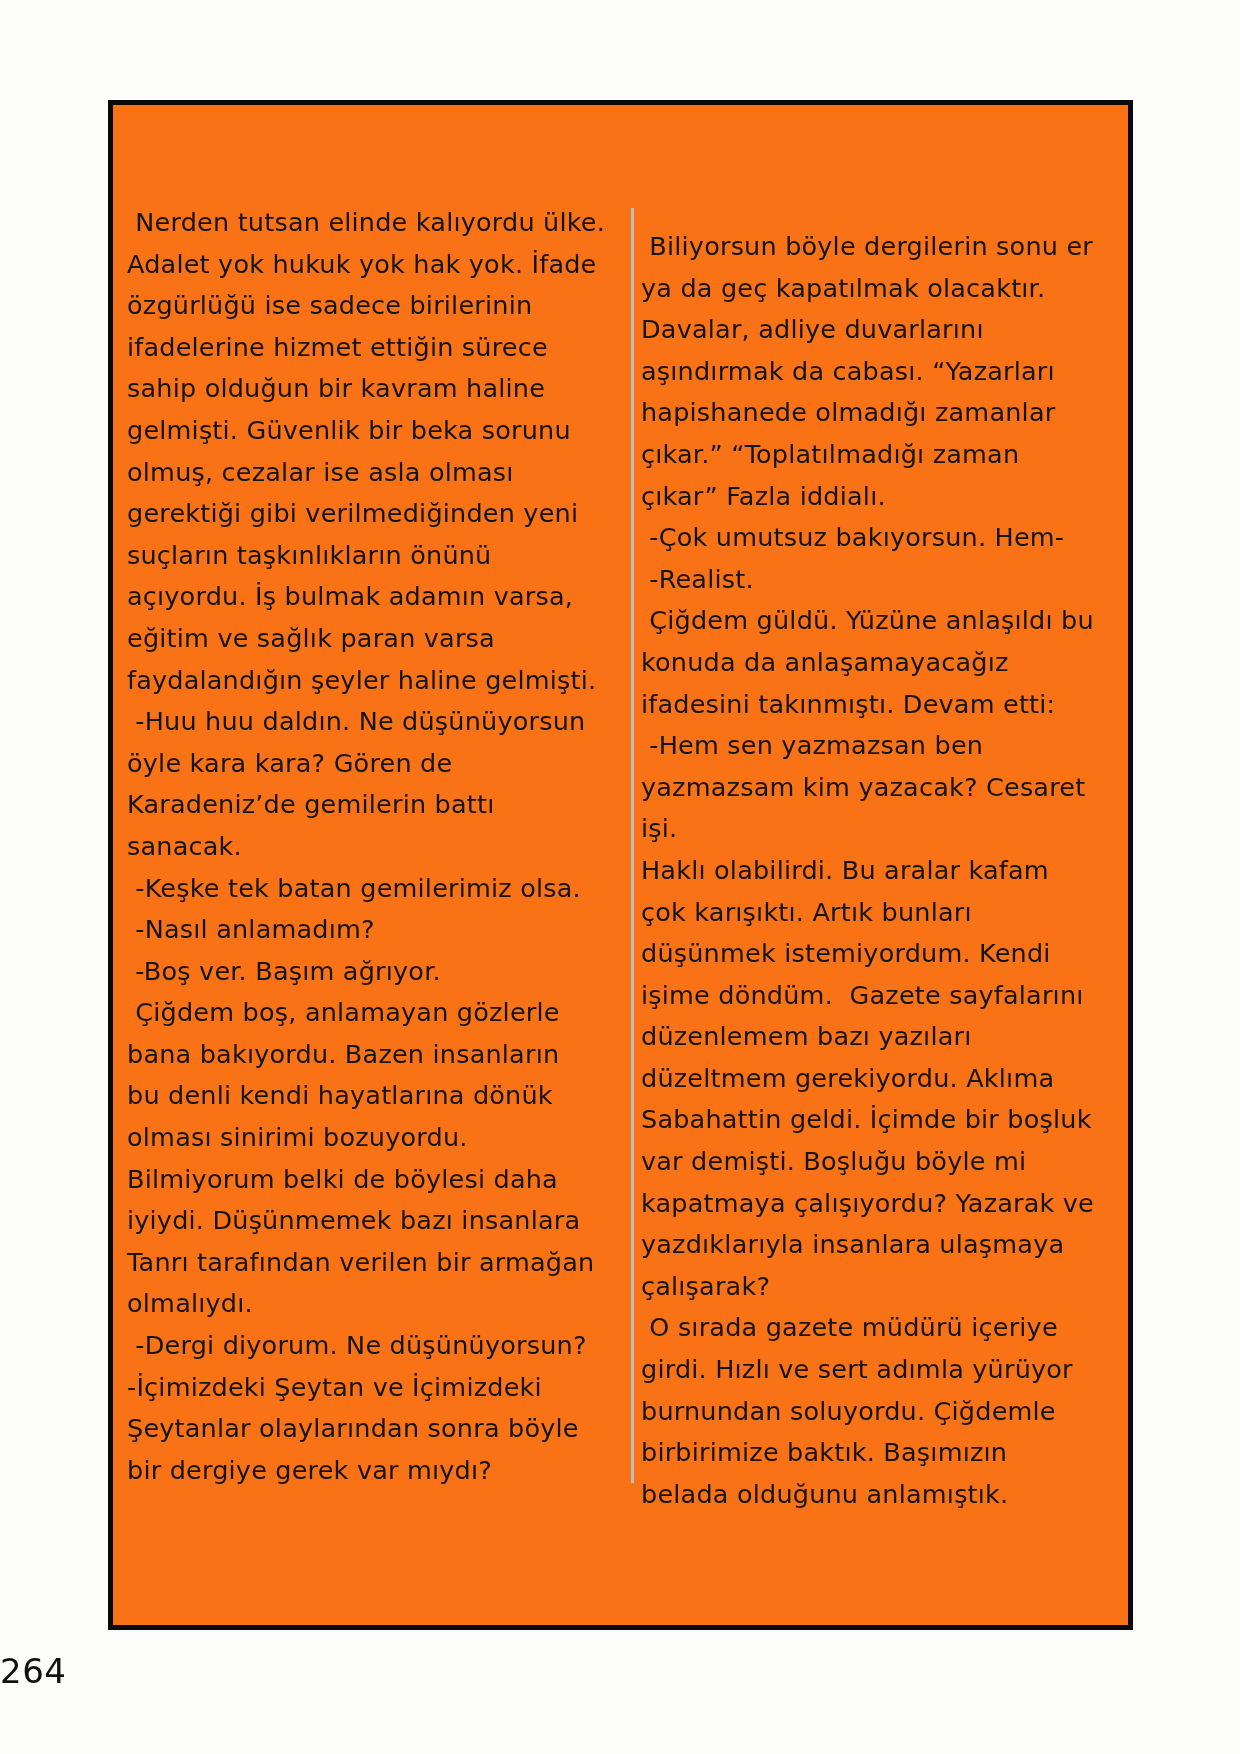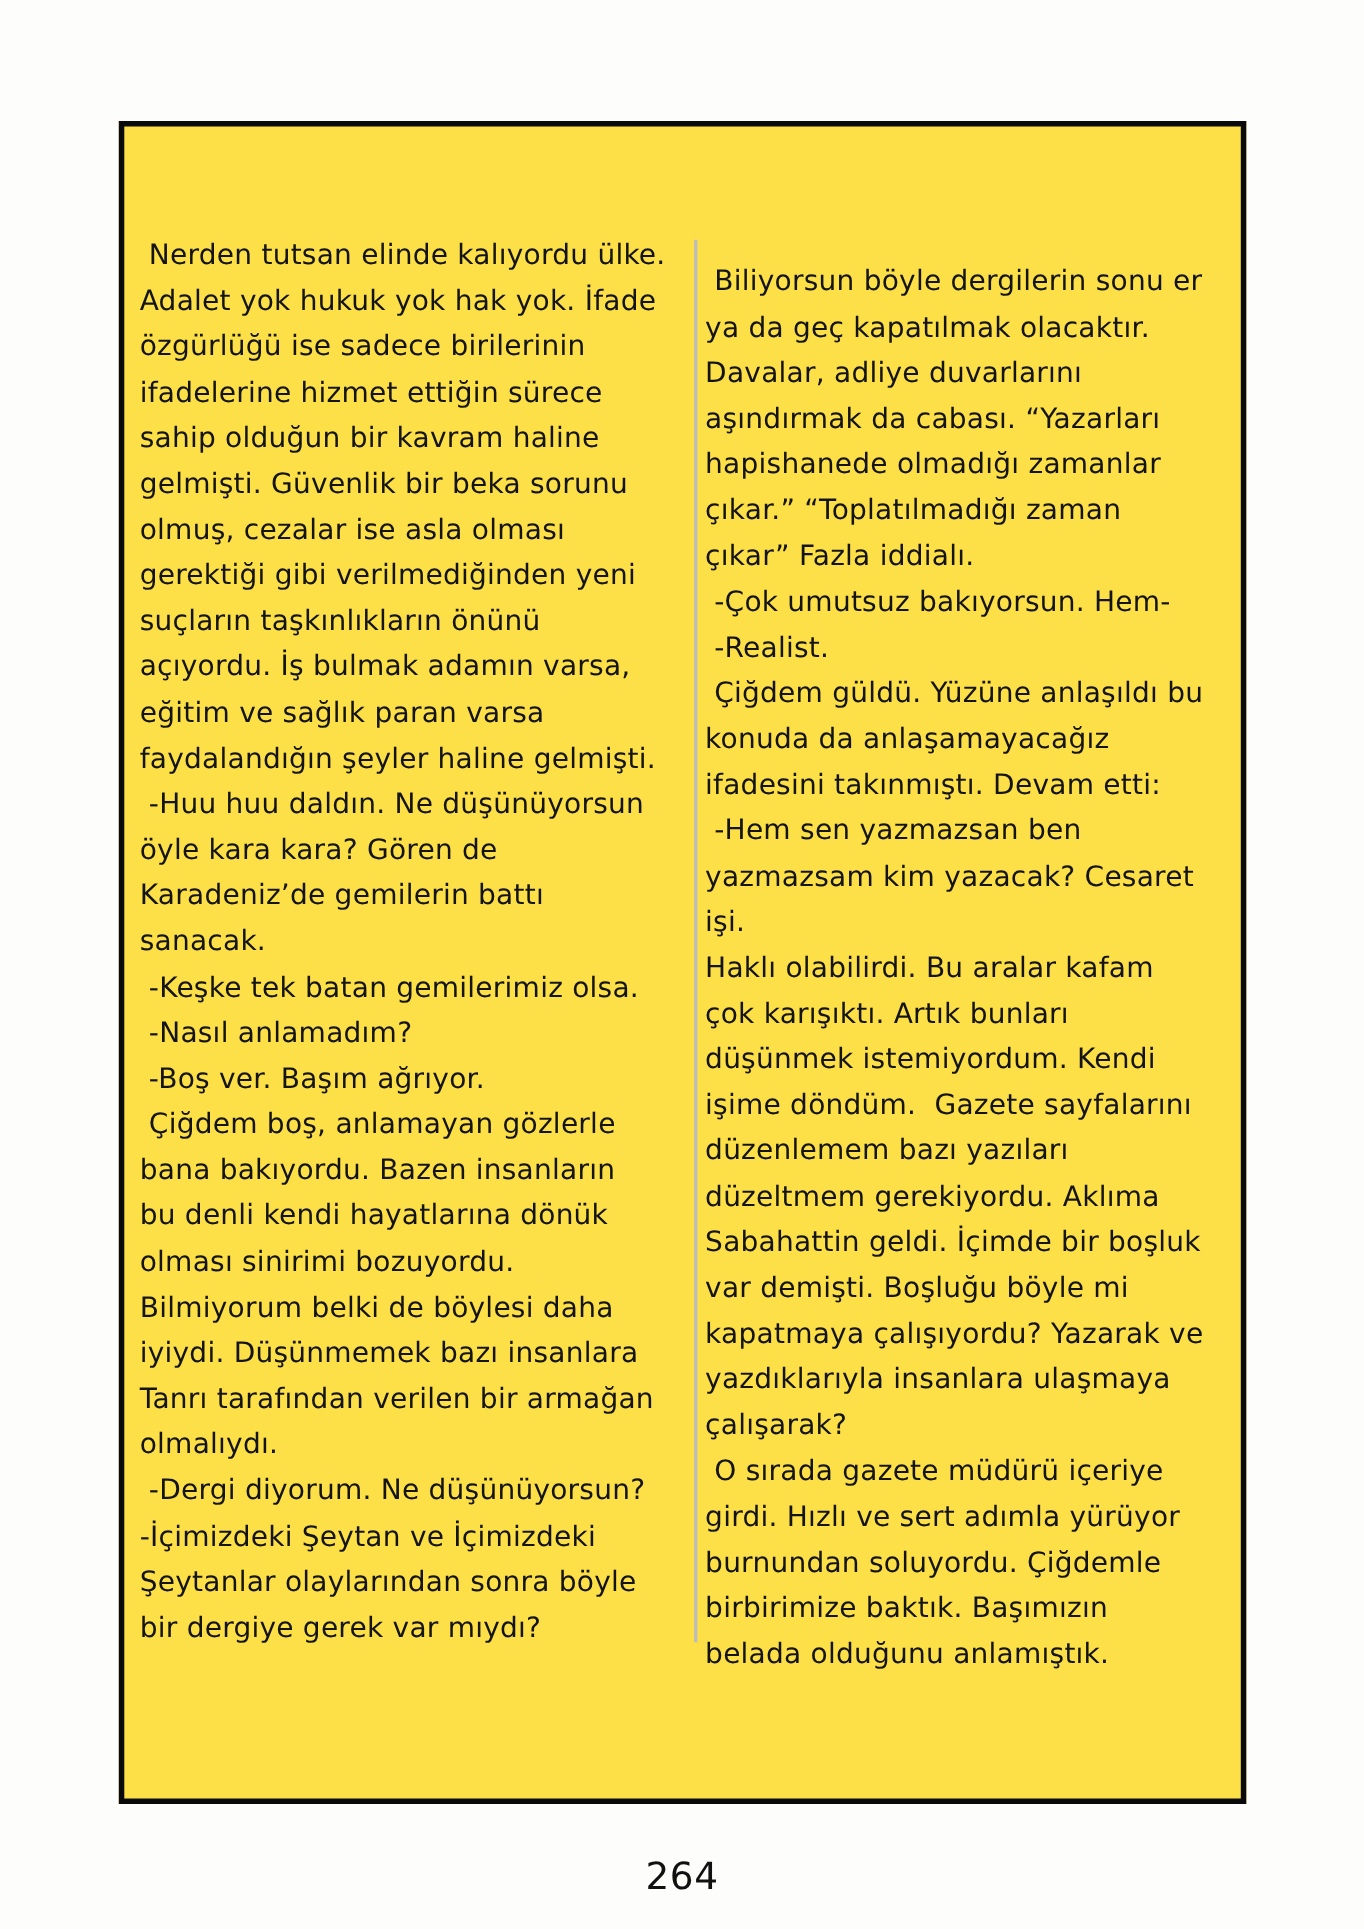--- a/index.html
+++ b/index.html
@@ -12,25 +12,25 @@
       height: 1754px;
       position: relative;
       overflow: hidden;
       background: #fdfdfc;
       font-family: "DejaVu Sans", sans-serif;
       color: #111111;
     }
     .page-frame {
       position: absolute;
       left: 108px;
-      top: 110px;
+      top: 100px;
       width: 1015px;
       height: 1520px;
       border: 5px solid #0a0a0a;
-      background: #fde047;
+      background: #f97316;
       box-sizing: content-box;
     }
     .column {
       position: absolute;
       top: 97px;
       font-size: 25.5px;
       line-height: 41.6px;
       letter-spacing: 0.2px;
       white-space: pre;
       color: #141414;
@@ -54,25 +54,23 @@
     }
     .text-line {
       display: block;
       height: 41.6px;
     }
     .page-number {
       position: absolute;
       top: 1651px;
       left: 0;
       width: 1240px;
-      text-align: center;
       font-size: 34px;
       color: #111111;
       letter-spacing: 0.5px;
-      margin-top: 35px;
     }
   </style>
 </head>
 <body>
 
 <div class="page-frame">
   <div class="column col-left" id="left-col"><span class="text-line"> Nerden tutsan elinde kalıyordu ülke.</span><span class="text-line">Adalet yok hukuk yok hak yok. İfade</span><span class="text-line">özgürlüğü ise sadece birilerinin</span><span class="text-line">ifadelerine hizmet ettiğin sürece</span><span class="text-line">sahip olduğun bir kavram haline</span><span class="text-line">gelmişti. Güvenlik bir beka sorunu</span><span class="text-line">olmuş, cezalar ise asla olması</span><span class="text-line">gerektiği gibi verilmediğinden yeni</span><span class="text-line">suçların taşkınlıkların önünü</span><span class="text-line">açıyordu. İş bulmak adamın varsa,</span><span class="text-line">eğitim ve sağlık paran varsa</span><span class="text-line">faydalandığın şeyler haline gelmişti.</span><span class="text-line"> -Huu huu daldın. Ne düşünüyorsun</span><span class="text-line">öyle kara kara? Gören de</span><span class="text-line">Karadeniz’de gemilerin battı</span><span class="text-line">sanacak.</span><span class="text-line"> -Keşke tek batan gemilerimiz olsa.</span><span class="text-line"> -Nasıl anlamadım?</span><span class="text-line"> -Boş ver. Başım ağrıyor.</span><span class="text-line"> Çiğdem boş, anlamayan gözlerle</span><span class="text-line">bana bakıyordu. Bazen insanların</span><span class="text-line">bu denli kendi hayatlarına dönük</span><span class="text-line">olması sinirimi bozuyordu.</span><span class="text-line">Bilmiyorum belki de böylesi daha</span><span class="text-line">iyiydi. Düşünmemek bazı insanlara</span><span class="text-line">Tanrı tarafından verilen bir armağan</span><span class="text-line">olmalıydı.</span><span class="text-line"> -Dergi diyorum. Ne düşünüyorsun?</span><span class="text-line">-İçimizdeki Şeytan ve İçimizdeki</span><span class="text-line">Şeytanlar olaylarından sonra böyle</span><span class="text-line">bir dergiye gerek var mıydı?</span></div>
   <div class="col-divider"></div>
   <div class="column col-right" id="right-col"><span class="text-line"> Biliyorsun böyle dergilerin sonu er</span><span class="text-line">ya da geç kapatılmak olacaktır.</span><span class="text-line">Davalar, adliye duvarlarını</span><span class="text-line">aşındırmak da cabası. “Yazarları</span><span class="text-line">hapishanede olmadığı zamanlar</span><span class="text-line">çıkar.” “Toplatılmadığı zaman</span><span class="text-line">çıkar” Fazla iddialı.</span><span class="text-line"> -Çok umutsuz bakıyorsun. Hem-</span><span class="text-line"> -Realist.</span><span class="text-line"> Çiğdem güldü. Yüzüne anlaşıldı bu</span><span class="text-line">konuda da anlaşamayacağız</span><span class="text-line">ifadesini takınmıştı. Devam etti:</span><span class="text-line"> -Hem sen yazmazsan ben</span><span class="text-line">yazmazsam kim yazacak? Cesaret</span><span class="text-line">işi.</span><span class="text-line">Haklı olabilirdi. Bu aralar kafam</span><span class="text-line">çok karışıktı. Artık bunları</span><span class="text-line">düşünmek istemiyordum. Kendi</span><span class="text-line">işime döndüm.  Gazete sayfalarını</span><span class="text-line">düzenlemem bazı yazıları</span><span class="text-line">düzeltmem gerekiyordu. Aklıma</span><span class="text-line">Sabahattin geldi. İçimde bir boşluk</span><span class="text-line">var demişti. Boşluğu böyle mi</span><span class="text-line">kapatmaya çalışıyordu? Yazarak ve</span><span class="text-line">yazdıklarıyla insanlara ulaşmaya</span><span class="text-line">çalışarak?</span><span class="text-line"> O sırada gazete müdürü içeriye</span><span class="text-line">girdi. Hızlı ve sert adımla yürüyor</span><span class="text-line">burnundan soluyordu. Çiğdemle</span><span class="text-line">birbirimize baktık. Başımızın</span><span class="text-line">belada olduğunu anlamıştık.</span></div>
 </div>

